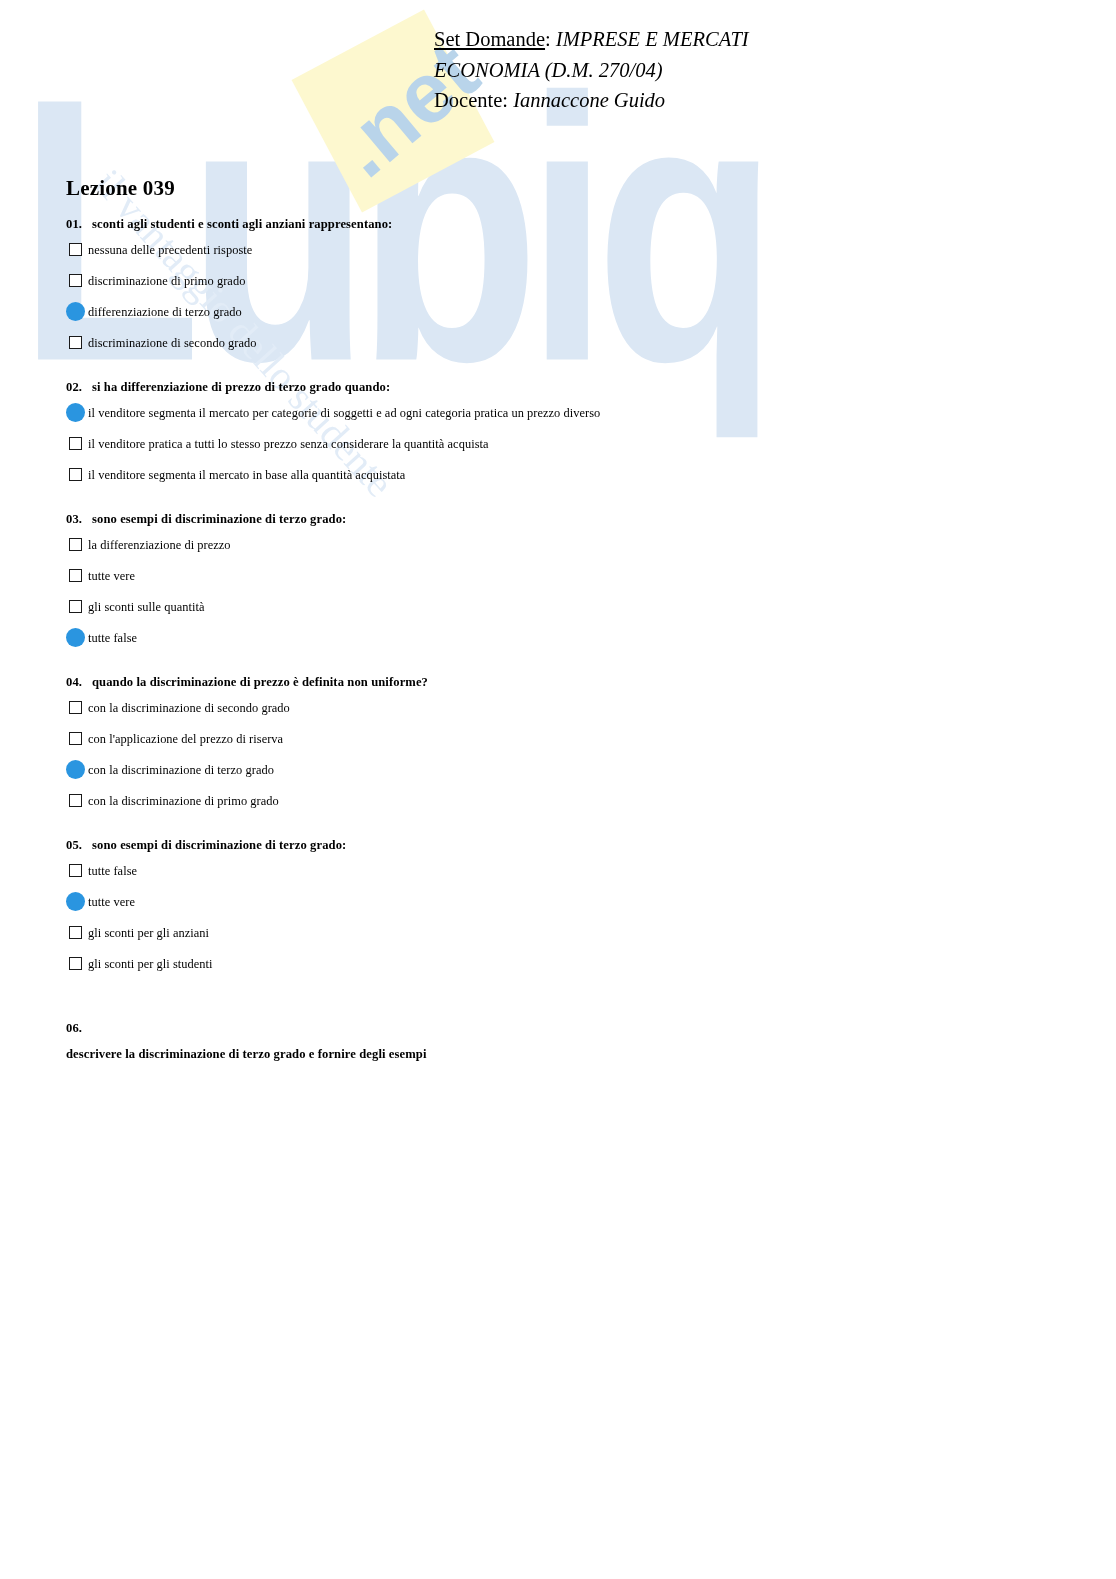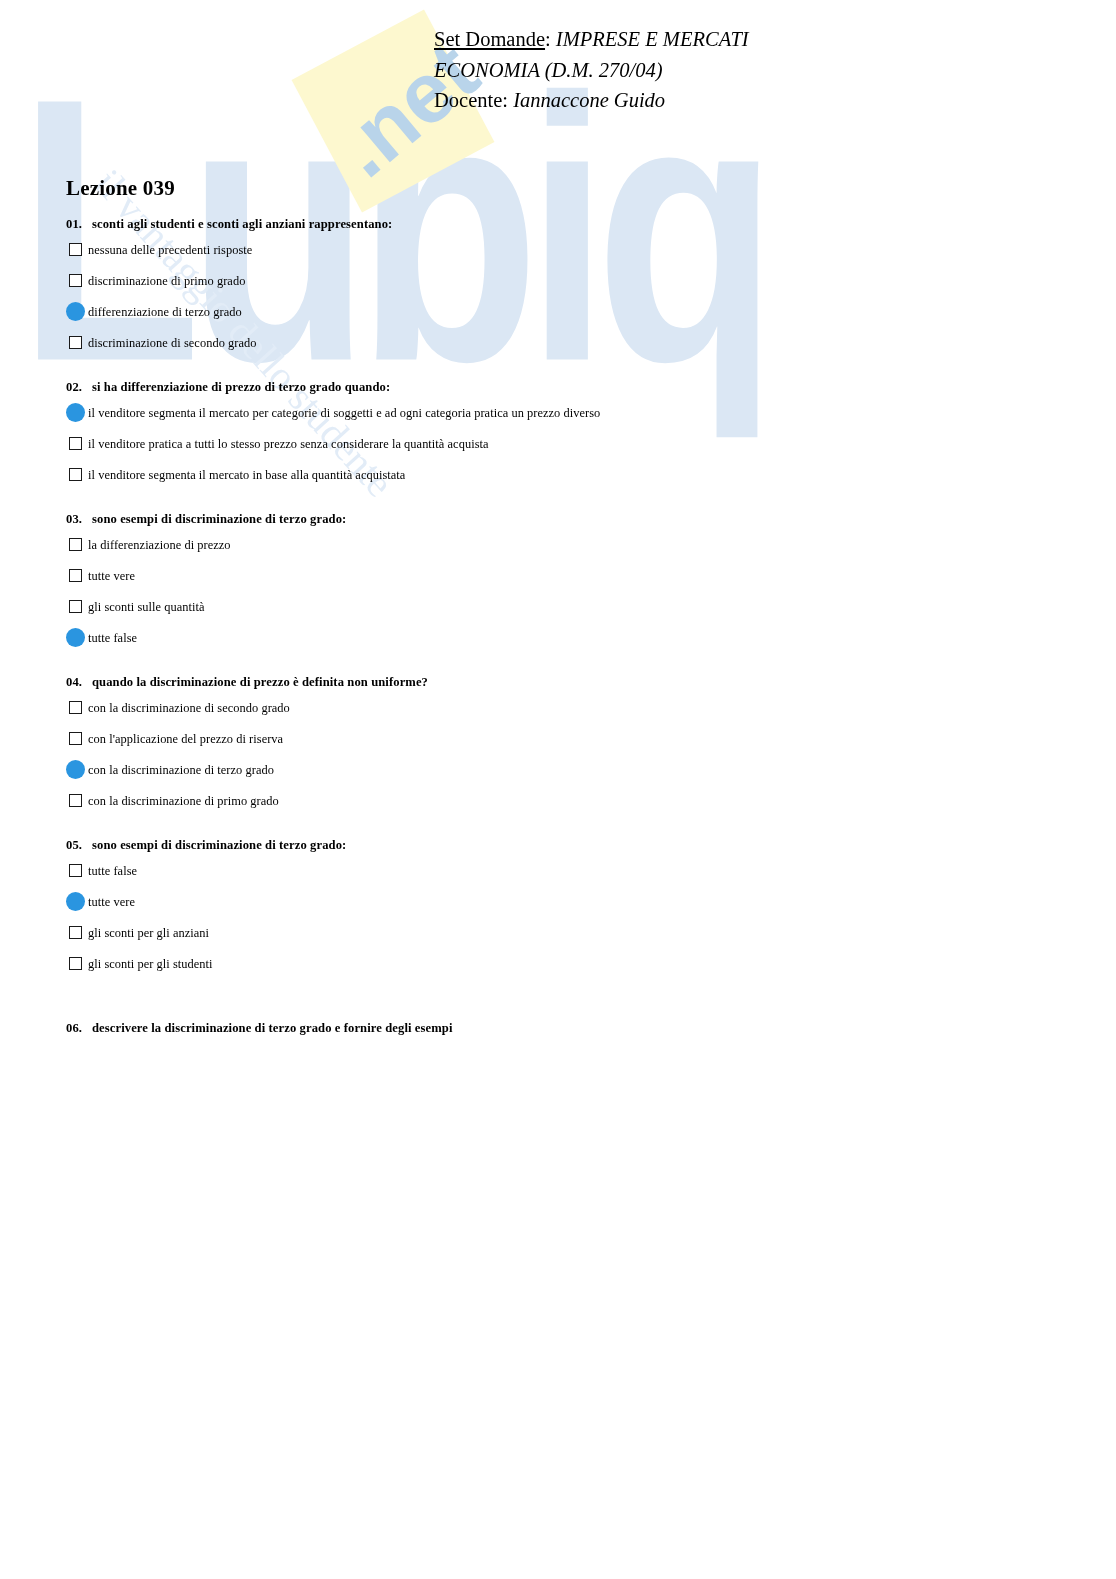--- a/index.html
+++ b/index.html
@@ -178,20 +178,21 @@
 
   .spacer-after-group { height: 13px; }
 
   .open-question {
     display: flex;
     align-items: baseline;
     font-weight: bold;
     font-size: 12.6px;
     line-height: 17px;
     letter-spacing: 0.1px;
+    flex-direction: column;
   }
   .open-gap { height: 20px; }
 </style>
 </head>
 <body>
 
 <div class="page">
 
   <div class="watermark">
     <div class="wm-letters">Lubiq</div>

